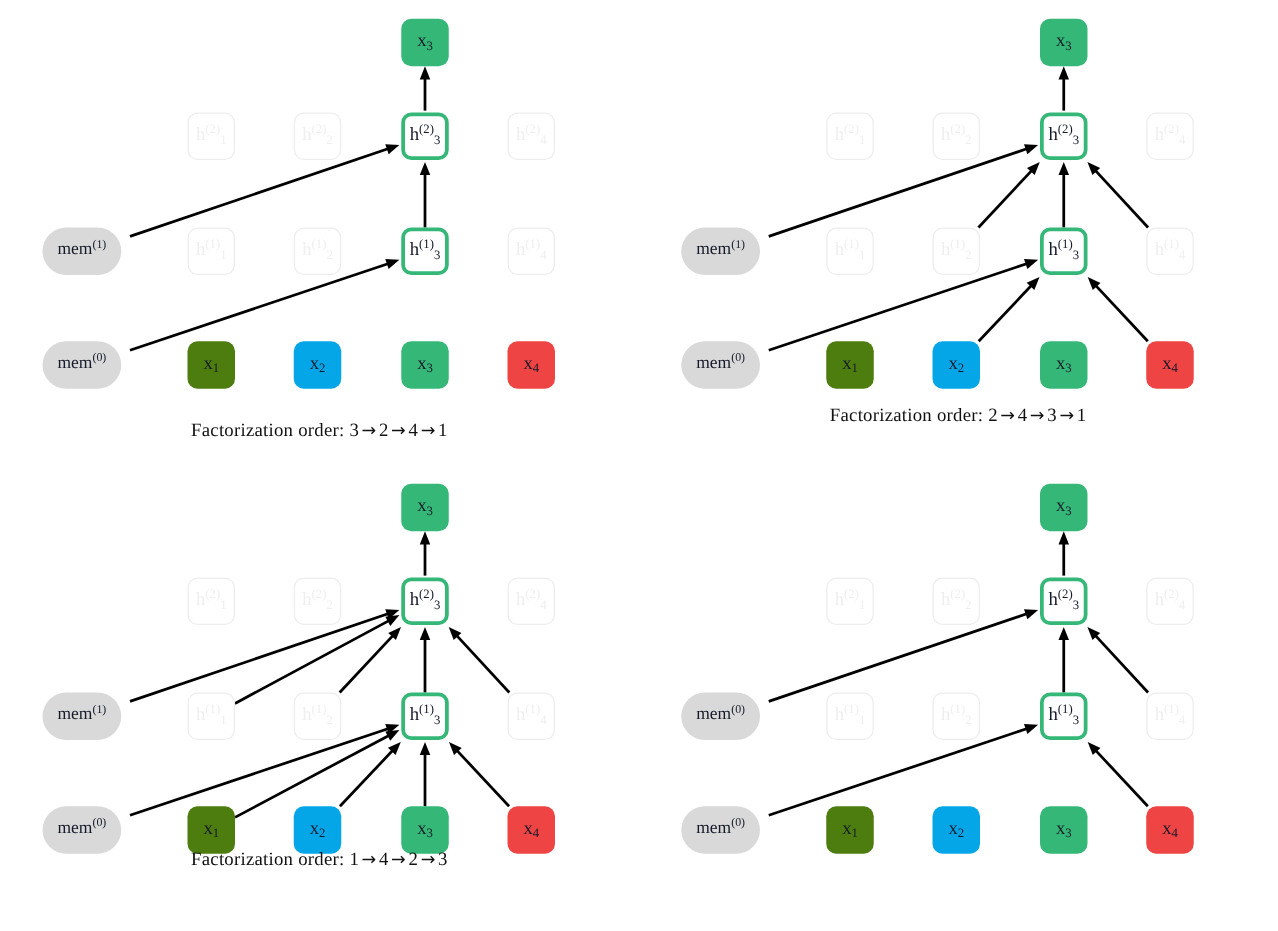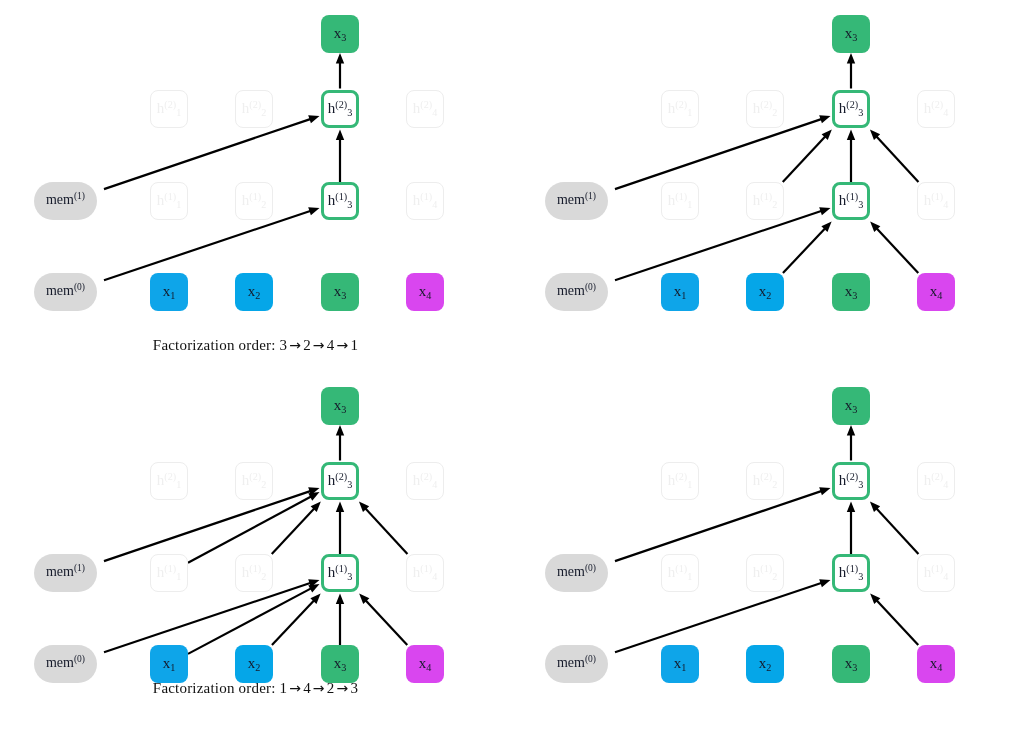--- a/index.html
+++ b/index.html
@@ -61,24 +61,24 @@
   }
   .node sup {
     font-size: 0.68em;
     vertical-align: 0.52em;
     line-height: 0;
   }
 
   .node.sq   { width: 38px; height: 38px; }
   .node.mem  { width: 63px; height: 38px; background: #d9d9d9; font-size: 14px; border-radius: 19px; }
 
-  .node.x-yellow { background: #0ea5e9; }
+  .node.x-yellow { background: #4d7c0f; }
   .node.x-blue   { background: #05a6e8; }
   .node.x-green  { background: #35b877; }
-  .node.x-red    { background: #d946ef; }
+  .node.x-red    { background: #ef4444; }
 
   .node.h-dim {
     background: #ffffff;
     border: 1.6px solid #ededed;
     color: #efefef;
   }
   .node.h-active {
     background: #ffffff;
     border: 3px solid #35b877;
     color: #151a2a;
@@ -223,20 +223,21 @@
         </div>
         <div class="node sq x-blue" style="left: 235px; top: 273px;">
           <span class="lab">x<sub>2</sub></span>
         </div>
         <div class="node sq x-green" style="left: 321px; top: 273px;">
           <span class="lab">x<sub>3</sub></span>
         </div>
         <div class="node sq x-red" style="left: 406px; top: 273px;">
           <span class="lab">x<sub>4</sub></span>
         </div>
+        <div class="caption" style="top: 325px;"><span>Factorization order:</span> <span>2</span><span class="arrow">→</span><span>4</span><span class="arrow">→</span><span>3</span><span class="arrow">→</span><span>1</span></div>
       </div>
     </div>
     <div class="panel" style="left: 0px; top: 372px;">
       <div class="panel-stage">
         <svg class="edges" width="511" height="372">
           <line x1="104" y1="280.2472324723247" x2="310.96816776832" y2="210.74869643204016" stroke="#000000" stroke-width="2.2" stroke-linecap="butt"></line>
           <polygon points="319.5,207.88376383763838 310.8831642737608,215.20770690589114 308.2092271856525,207.24466348965643" fill="#000000"></polygon>
           <line x1="188" y1="281.8888888888889" x2="311.55496837447987" y2="216.1374144907739" stroke="#000000" stroke-width="2.2" stroke-linecap="butt"></line>
           <polygon points="319.5,211.9093567251462 312.20389006085276,220.5497722102879 308.2577028129336,213.13440935980245" fill="#000000"></polygon>
           <line x1="271.95604395604397" y1="273" x2="314.4446514679837" y2="228.04112460945908" stroke="#000000" stroke-width="2.2" stroke-linecap="butt"></line>

